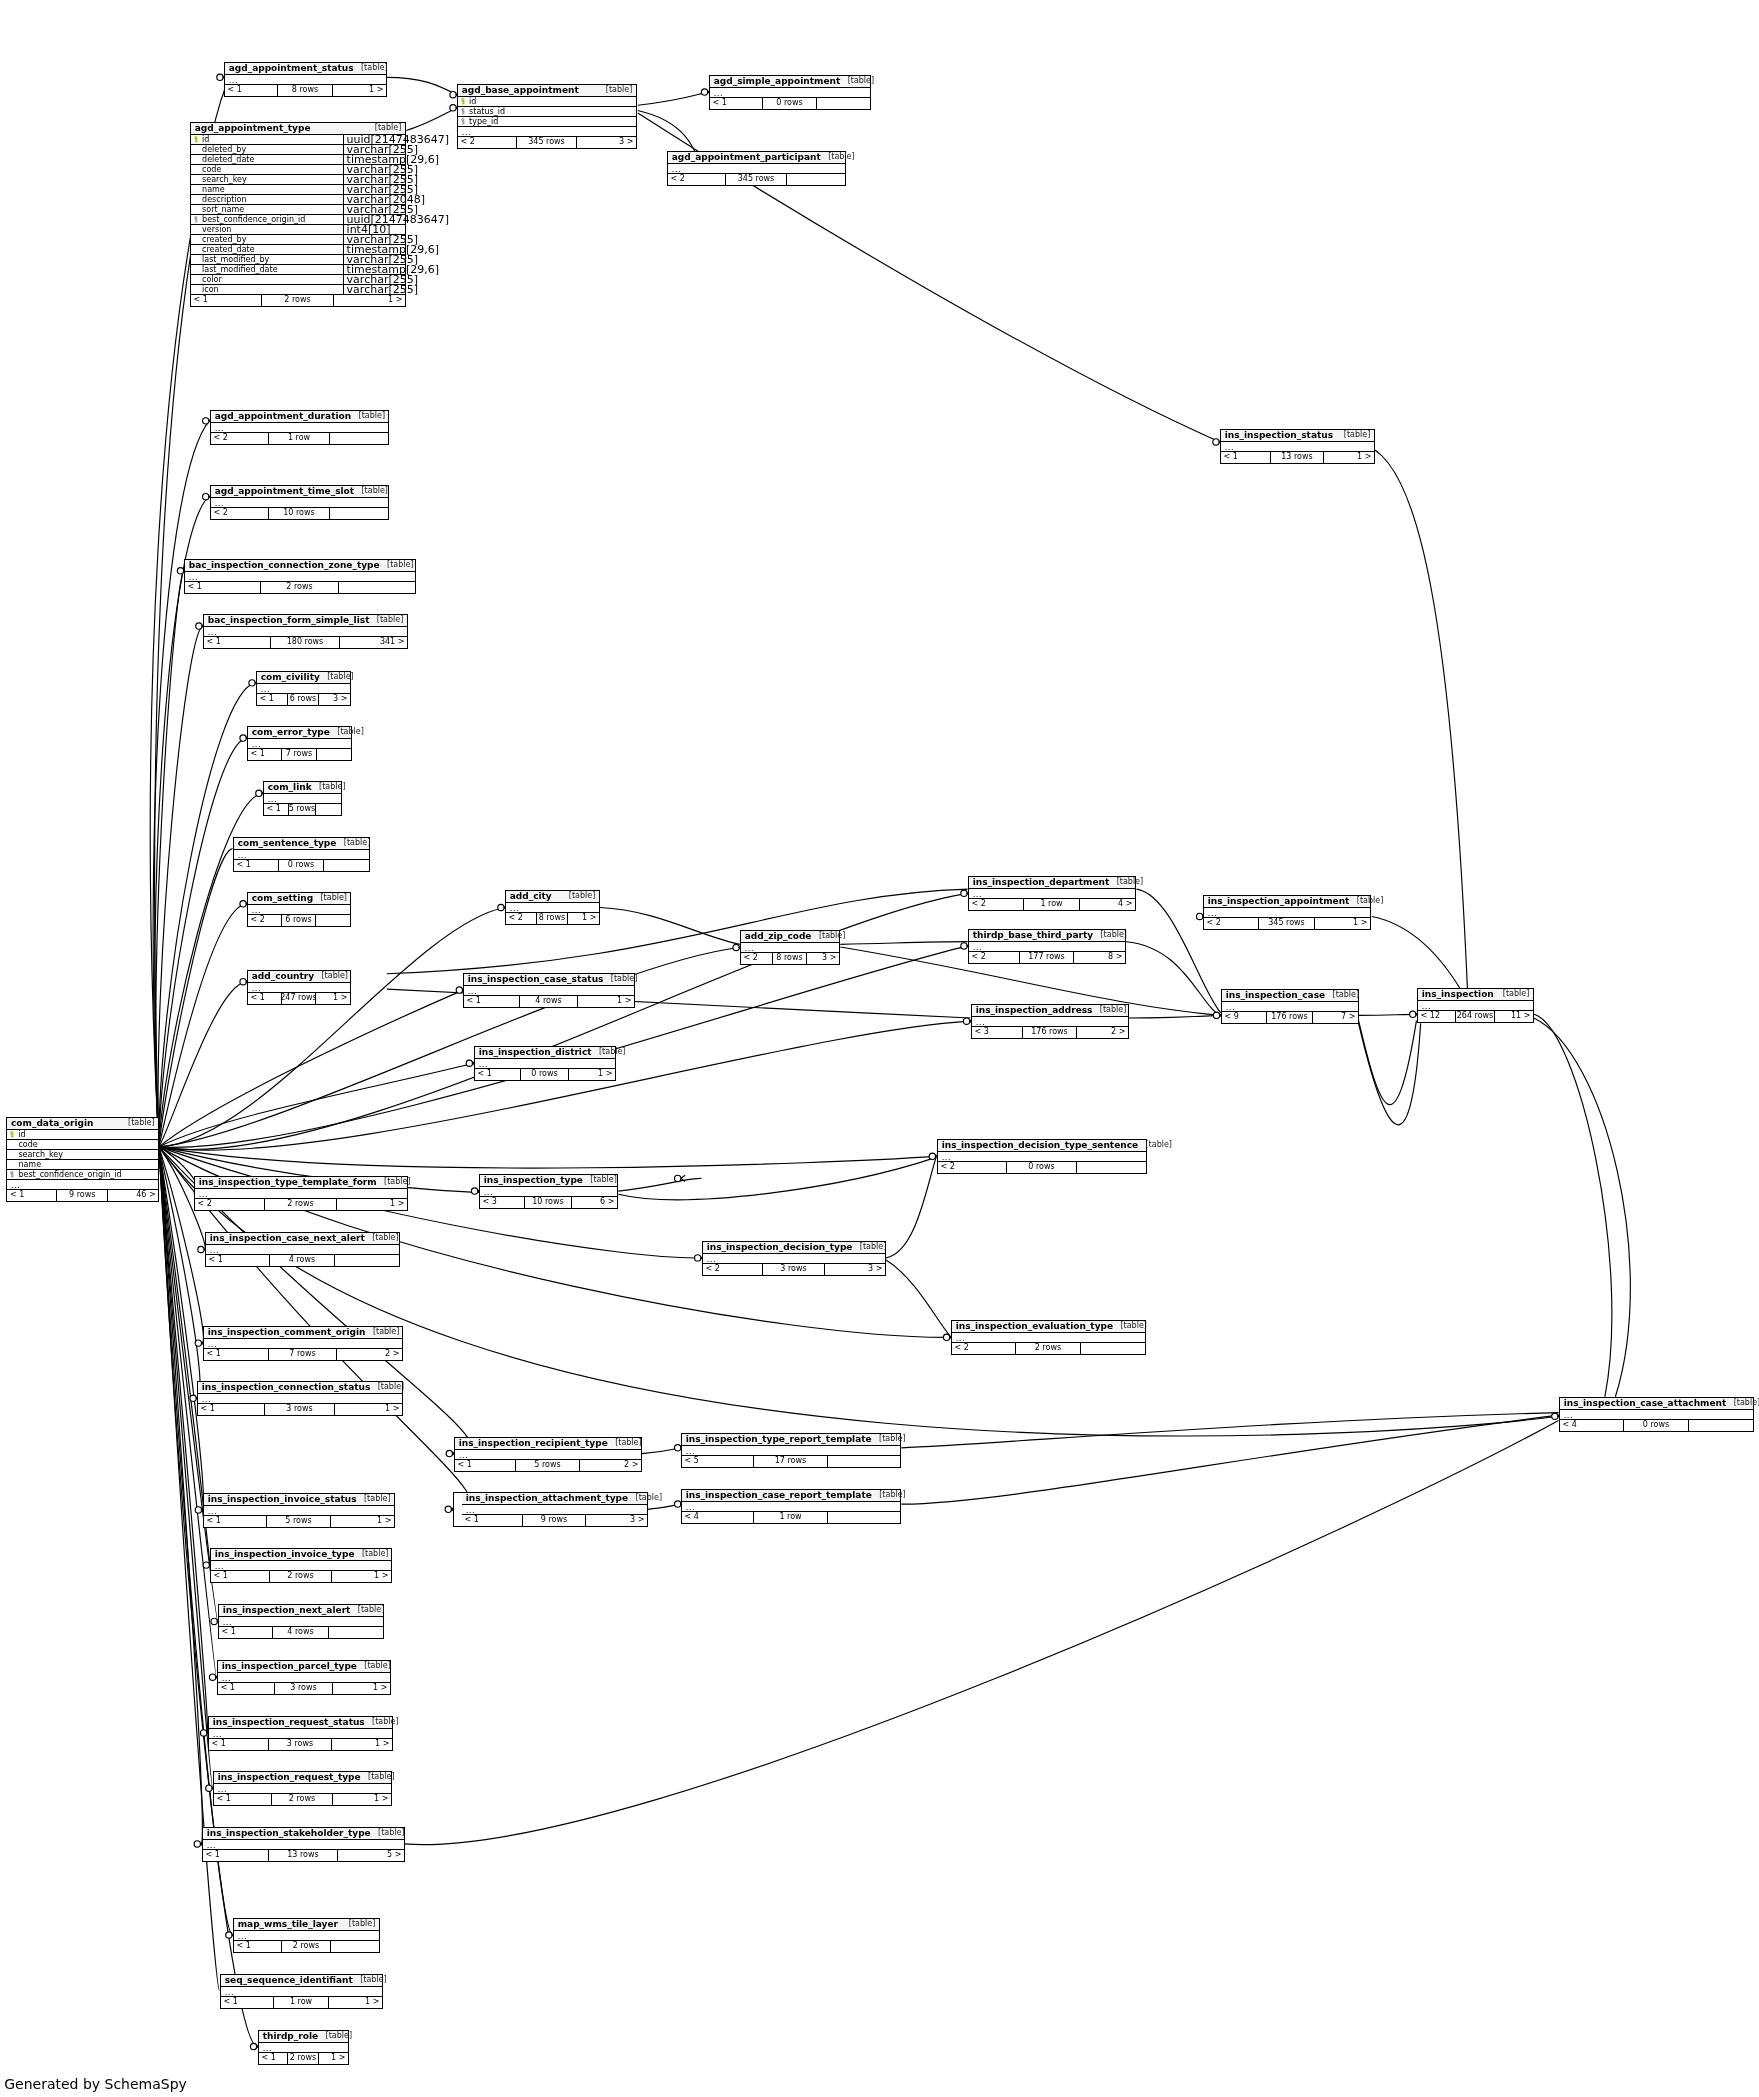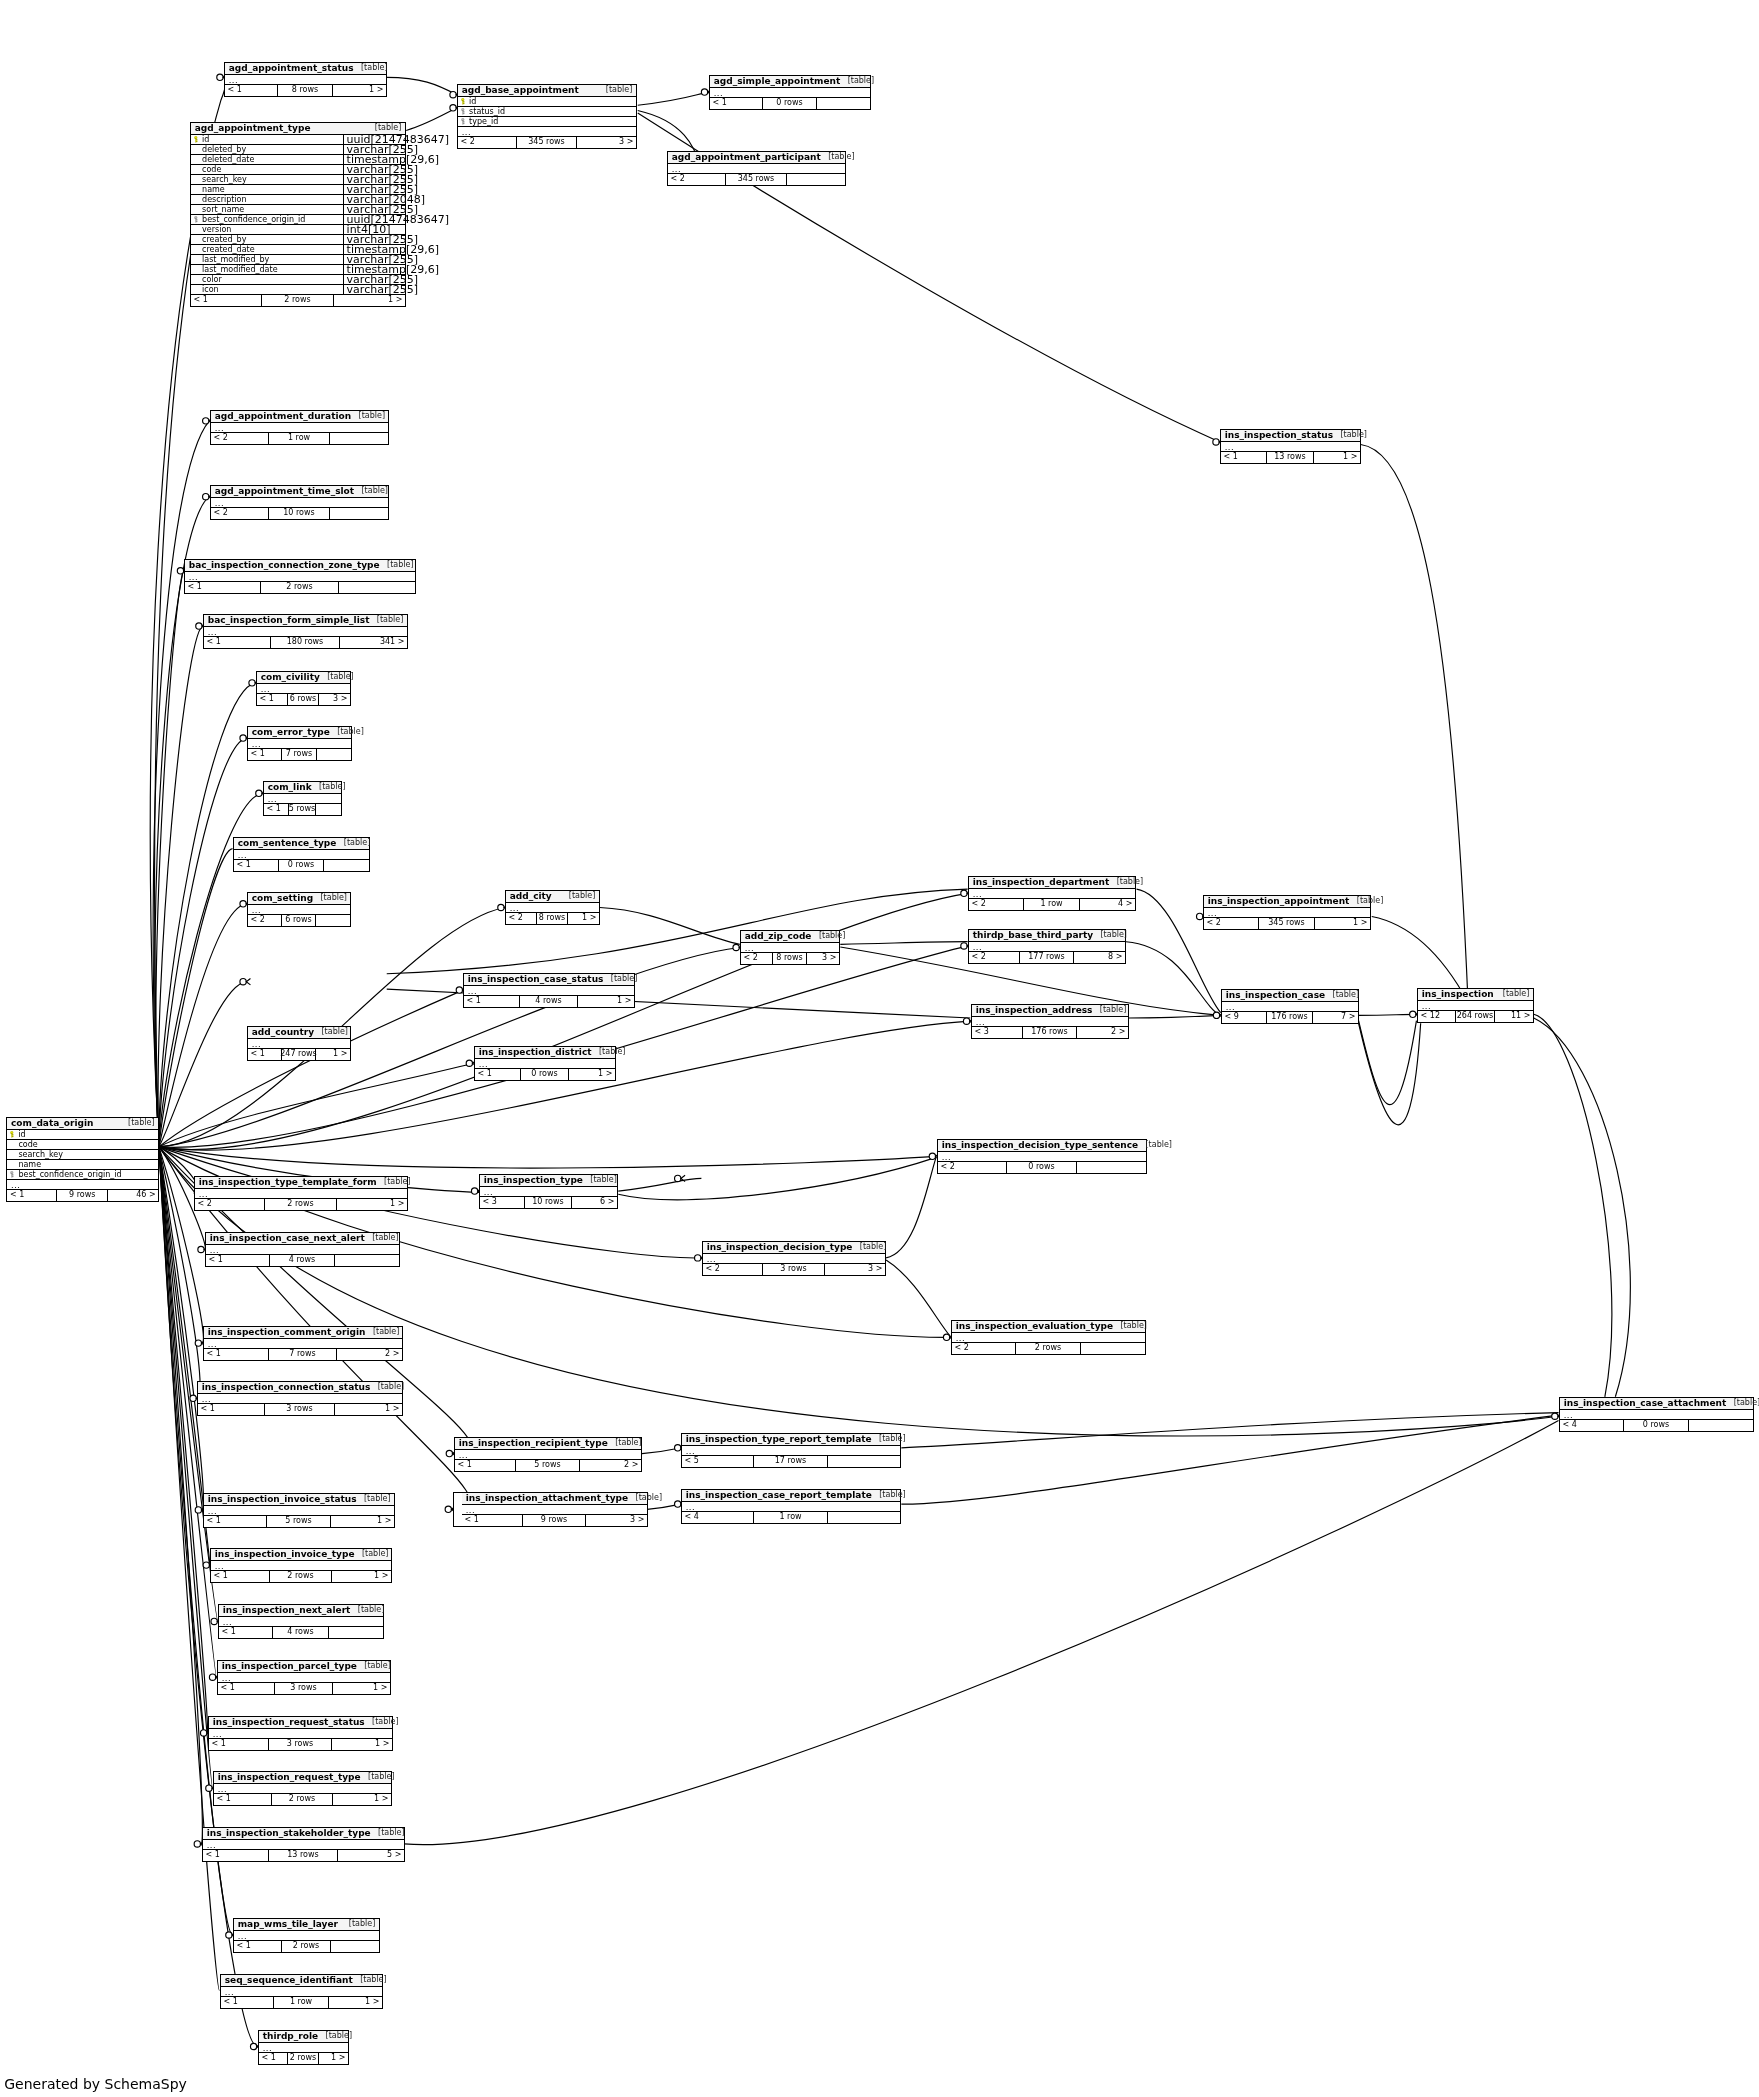--- a/index.html
+++ b/index.html
@@ -583,21 +583,21 @@
           <span class="tn-name">thirdp_base_third_party</span>
           <span class="tn-tag">[table]</span>
         </div>
         <div class="tn-ellipsis">...</div>
         <div class="tn-foot">
           <div class="f-left" style="width: 33%;">&lt; 2</div>
           <div class="f-mid" style="width: 34%;">177 rows</div>
           <div class="f-right" style="width: 33%;">8 &gt;</div>
         </div>
       </div>
-      <div class="table-node" style="left: 247px; top: 1026px; width: 104px;">
+      <div class="table-node" style="left: 247px; top: 970px; width: 104px;">
         <div class="tn-title">
           <span class="tn-name">add_country</span>
           <span class="tn-tag">[table]</span>
         </div>
         <div class="tn-ellipsis">...</div>
         <div class="tn-foot">
           <div class="f-left" style="width: 33%;">&lt; 1</div>
           <div class="f-mid" style="width: 34%;">247 rows</div>
           <div class="f-right" style="width: 33%;">1 &gt;</div>
         </div>
@@ -631,21 +631,21 @@
           <span class="tn-name">ins_inspection_appointment</span>
           <span class="tn-tag">[table]</span>
         </div>
         <div class="tn-ellipsis">...</div>
         <div class="tn-foot">
           <div class="f-left" style="width: 33%;">&lt; 2</div>
           <div class="f-mid" style="width: 34%;">345 rows</div>
           <div class="f-right" style="width: 33%;">1 &gt;</div>
         </div>
       </div>
-      <div class="table-node" style="left: 1220px; top: 429px; width: 141px;">
+      <div class="table-node" style="left: 1220px; top: 429px; width: 155px;">
         <div class="tn-title">
           <span class="tn-name">ins_inspection_status</span>
           <span class="tn-tag">[table]</span>
         </div>
         <div class="tn-ellipsis">...</div>
         <div class="tn-foot">
           <div class="f-left" style="width: 33%;">&lt; 1</div>
           <div class="f-mid" style="width: 34%;">13 rows</div>
           <div class="f-right" style="width: 33%;">1 &gt;</div>
         </div>

